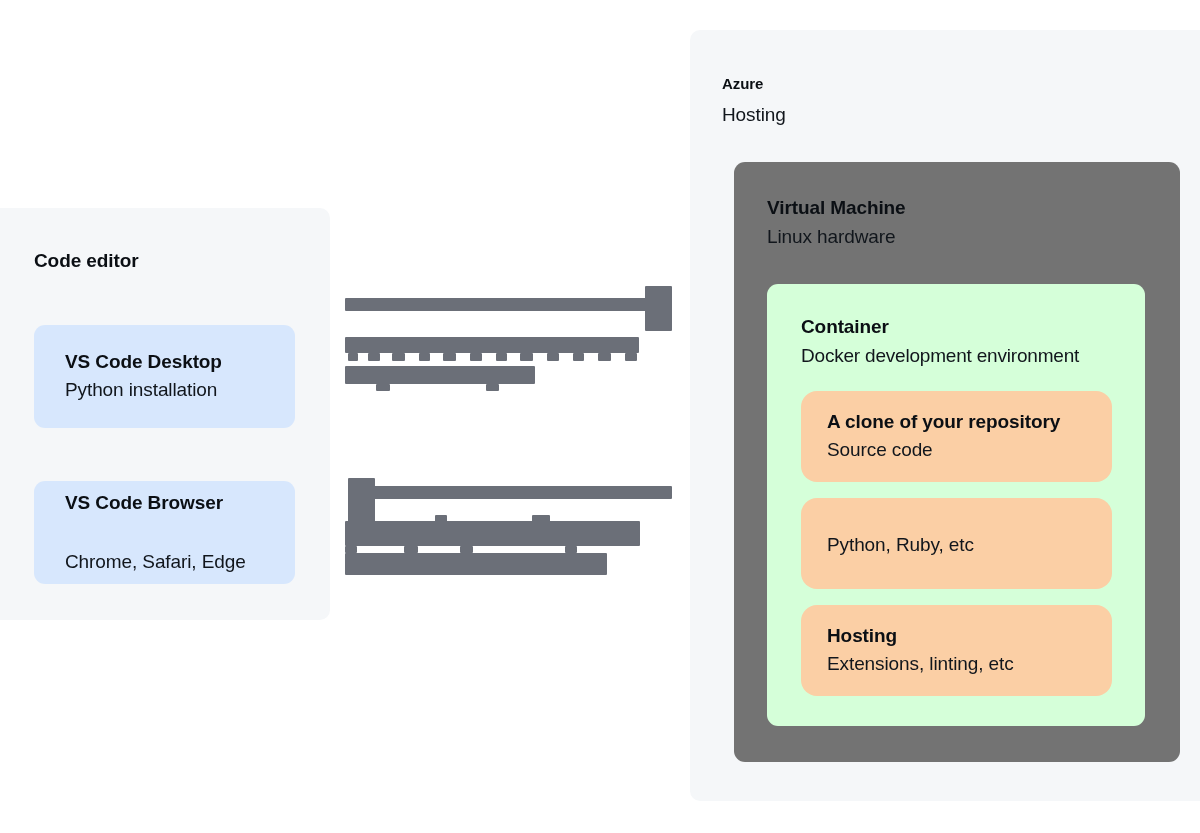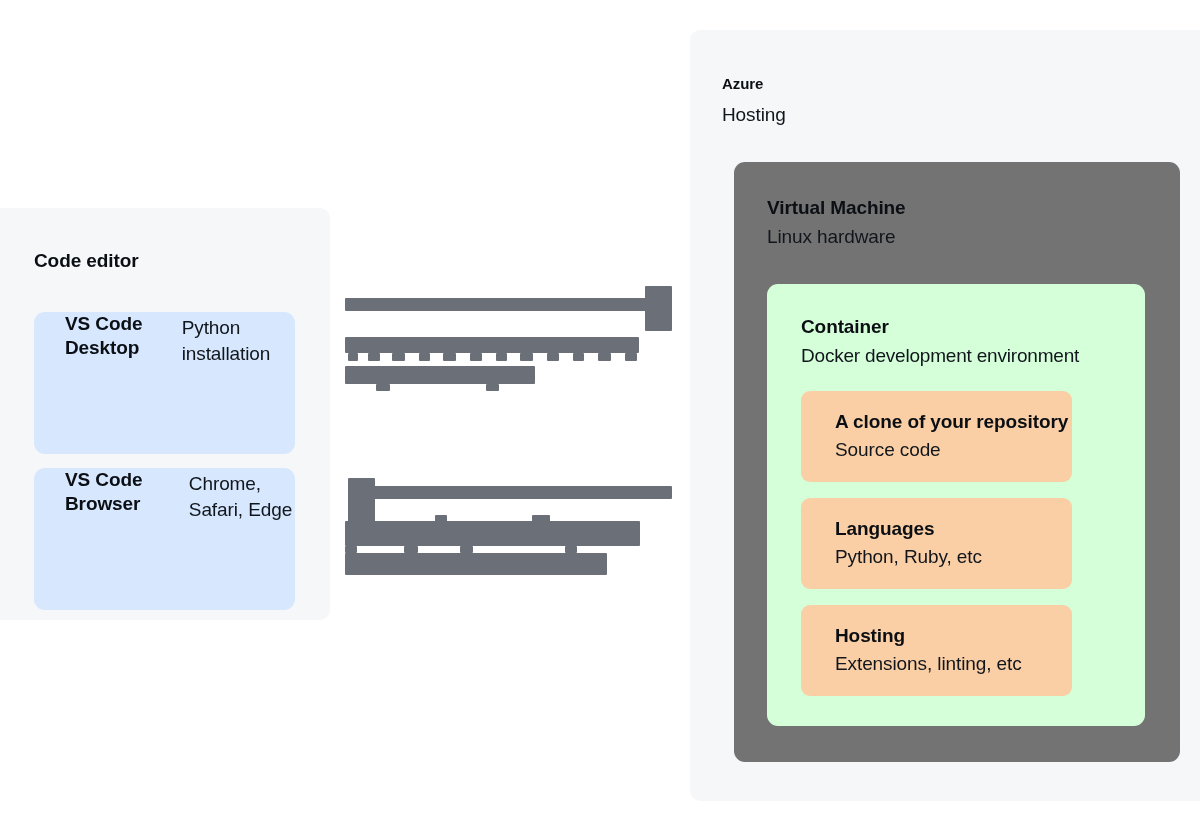--- a/index.html
+++ b/index.html
@@ -50,28 +50,29 @@
     top: 42px;
     font-weight: bold;
     font-size: 19px;
     letter-spacing: -0.1px;
     color: #0b0f14;
   }
   .editor-card {
     position: absolute;
     left: 34px;
     width: 261px;
-    height: 142px;
+    height: 103px;
     background: #d7e7fd;
     border-radius: 11px;
     box-sizing: border-box;
     display: flex;
-    flex-direction: row;
+    flex-direction: column;
     justify-content: center;
     padding: 0 0 0 31px;
+    margin-top: 13px;
   }
   #editor-card-desktop { top: 104px; }
   #editor-card-browser { top: 260px; gap: 31px; }
 
   
   #middle-zone {
     position: absolute;
     left: 0;
     top: 0;
     width: 690px;
@@ -167,29 +168,29 @@
     top: 61px;
     font-size: 19px;
     letter-spacing: -0.2px;
     color: #11161c;
     white-space: nowrap;
   }
 
   .inner-card {
     position: absolute;
     left: 34px;
-    width: 271px;
+    width: 311px;
     height: 91px;
     background: #fbcfa5;
-    border-radius: 9px;
+    border-radius: 16px;
     box-sizing: border-box;
     display: flex;
     flex-direction: column;
     justify-content: center;
-    padding-left: 34px;
+    padding-left: 26px;
   }
   #inner-card-0 { top: 107px; }
   #inner-card-1 { top: 214px; }
   #inner-card-2 { top: 321px; }
 </style>
 </head>
 <body>
 
 <div id="left-panel">
 
@@ -269,21 +270,20 @@
 
       <div id="container-heading">Container</div>
       <div id="container-sub">Docker development environment</div>
 
       <div class="inner-card" id="inner-card-0">
         <div class="card-title">A clone of your repository</div>
         <div class="card-sub">Source code</div>
       </div>
 
       <div class="inner-card" id="inner-card-1">
-        <div class="card-title">Languages</div>
         <div class="card-sub">Python, Ruby, etc</div>
       </div>
 
       <div class="inner-card" id="inner-card-2">
         <div class="card-title">Hosting</div>
         <div class="card-sub">Extensions, linting, etc</div>
       </div>
 
     </div>
   </div>

